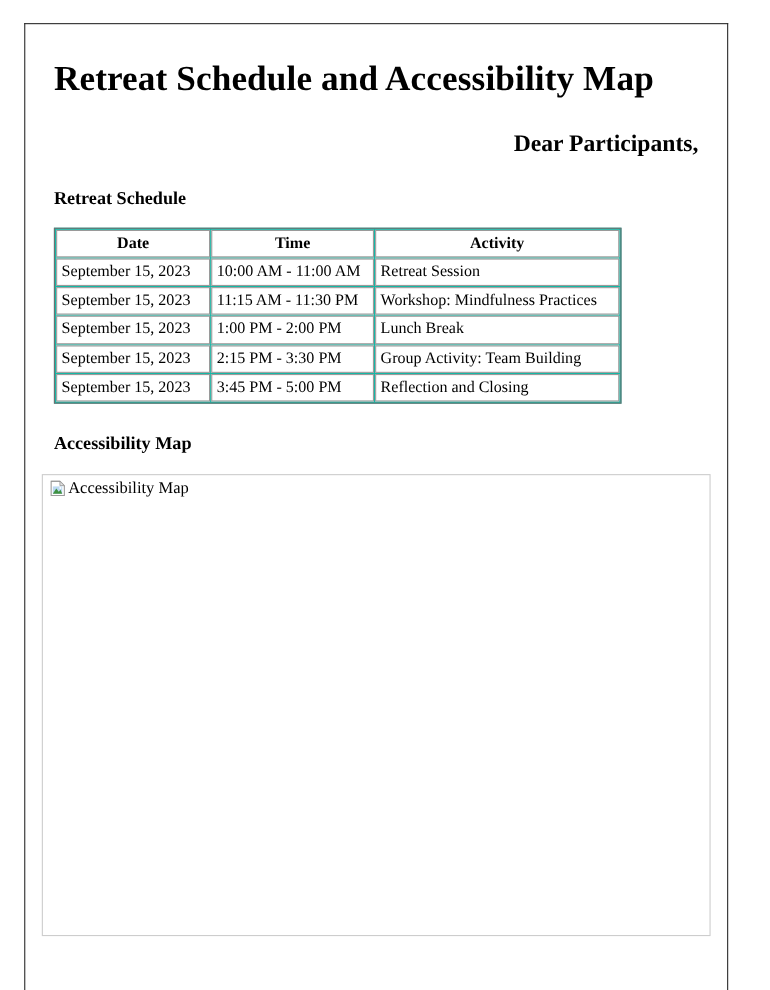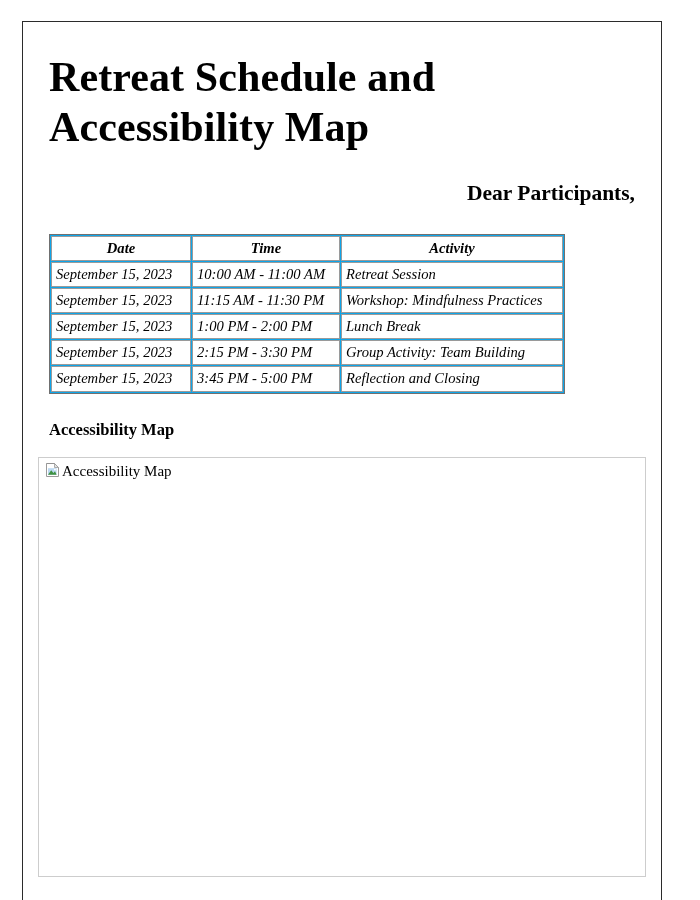--- a/index.html
+++ b/index.html
@@ -28,21 +28,21 @@
     box-sizing: border-box;
     background: #ffffff;
   }
 
   .page-inner {
     padding: 24px 26px 0 26px;
   }
 
   
   h1.doc-title {
-    font-size: 42px;
+    font-size: 32px;
     font-weight: bold;
     margin: 6px 0 0 0;
     line-height: 1.2;
     letter-spacing: 0.1px;
   }
   h2.salutation {
     font-size: 21.5px;
     font-weight: bold;
     margin: 28px 0 0 0;
     line-height: 1.2;
@@ -57,27 +57,26 @@
 
   p.body-text {
     font-size: 15px;
     line-height: 1.35;
     margin: 17px 0 0 0;
     text-align: left;
   }
 
   
   table.schedule-table {
-    margin-top: 27px;
+    margin-top: 17px;
     border-collapse: separate;
     border-spacing: 1px;
     border: 1px solid #707070;
-    background: #0ea5e9;
+    background: #14b8a6;
     font-size: 14.6px;
-    font-style: italic;
   }
   table.schedule-table th,
   table.schedule-table td {
     border: 1px solid #9a9a9a;
     padding: 1px 4px;
     background: #ffffff;
     line-height: 1.45;
     white-space: nowrap;
   }
   table.schedule-table th {
@@ -126,20 +125,21 @@
 <body>
 
 <div class="page-frame">
   <div class="page-inner">
 
     <h1 class="doc-title">Retreat Schedule and Accessibility Map</h1>
 
     <h2 class="salutation">Dear Participants,</h2>
 
 
+    <h3 class="section-heading">Retreat Schedule</h3>
 
     <table class="schedule-table">
       <thead>
         <tr>
           <th class="col-date">Date</th>
           <th class="col-time">Time</th>
           <th class="col-activity">Activity</th>
         </tr>
       </thead>
       <tbody>

